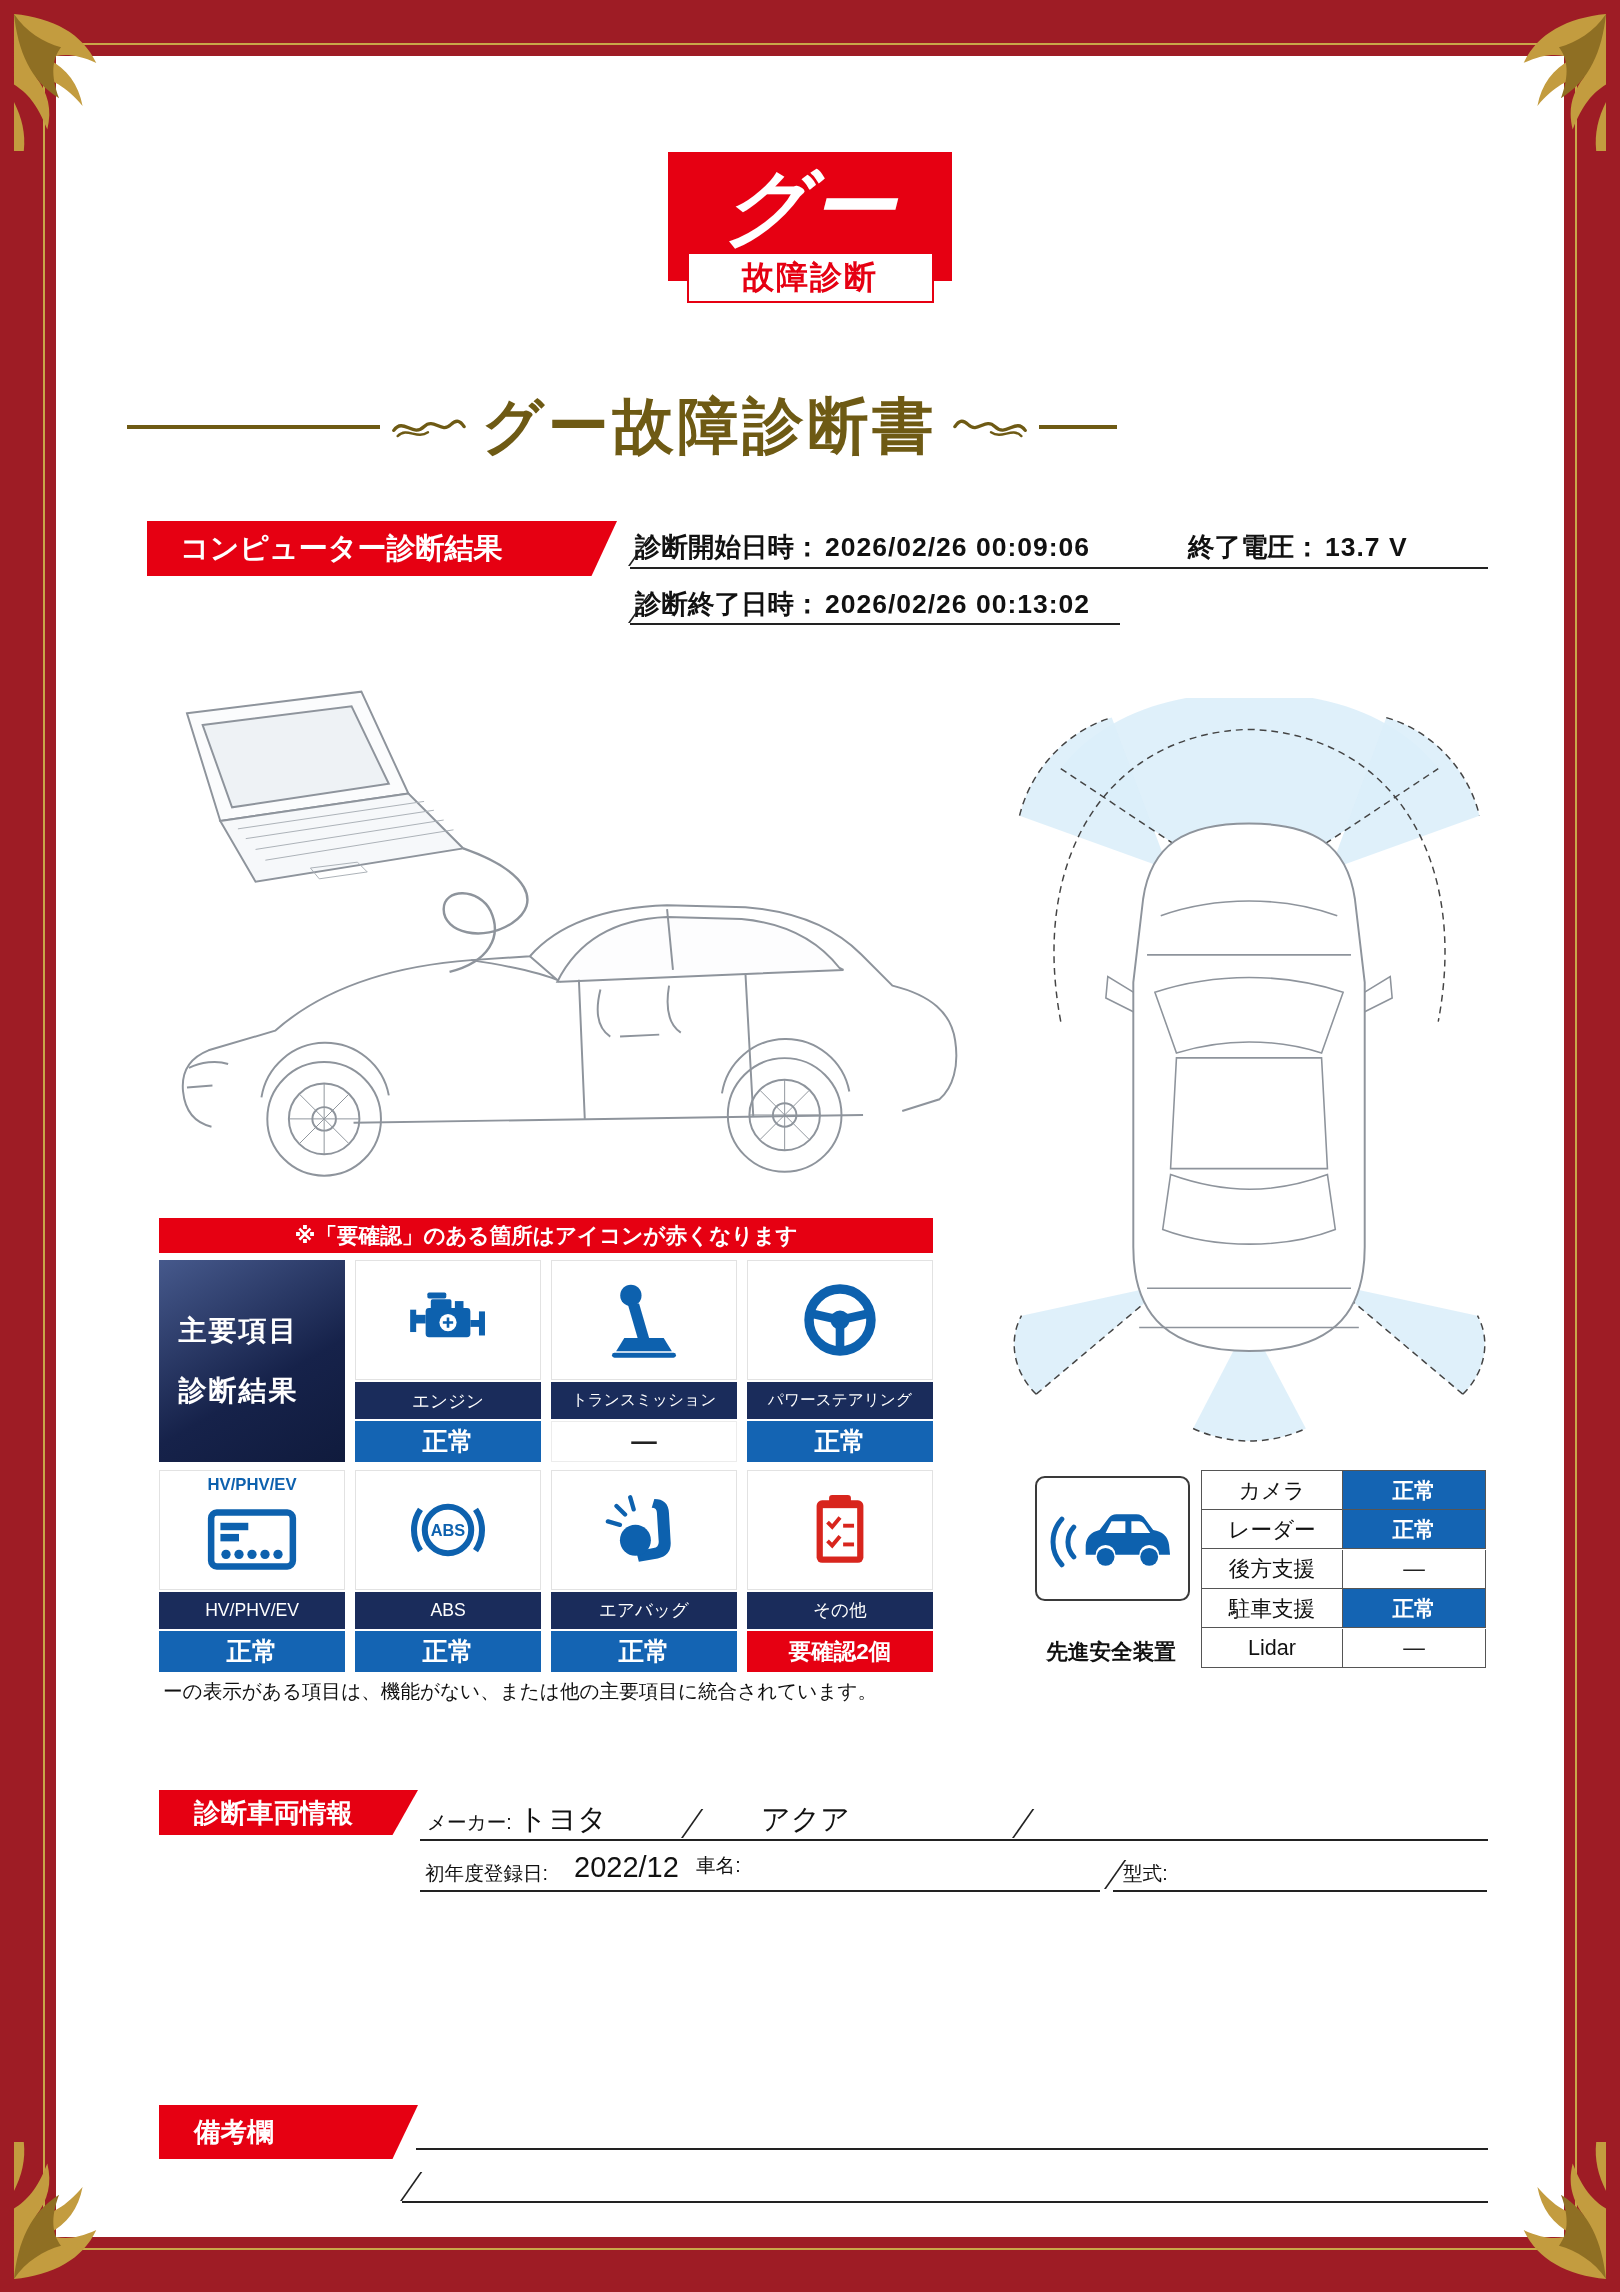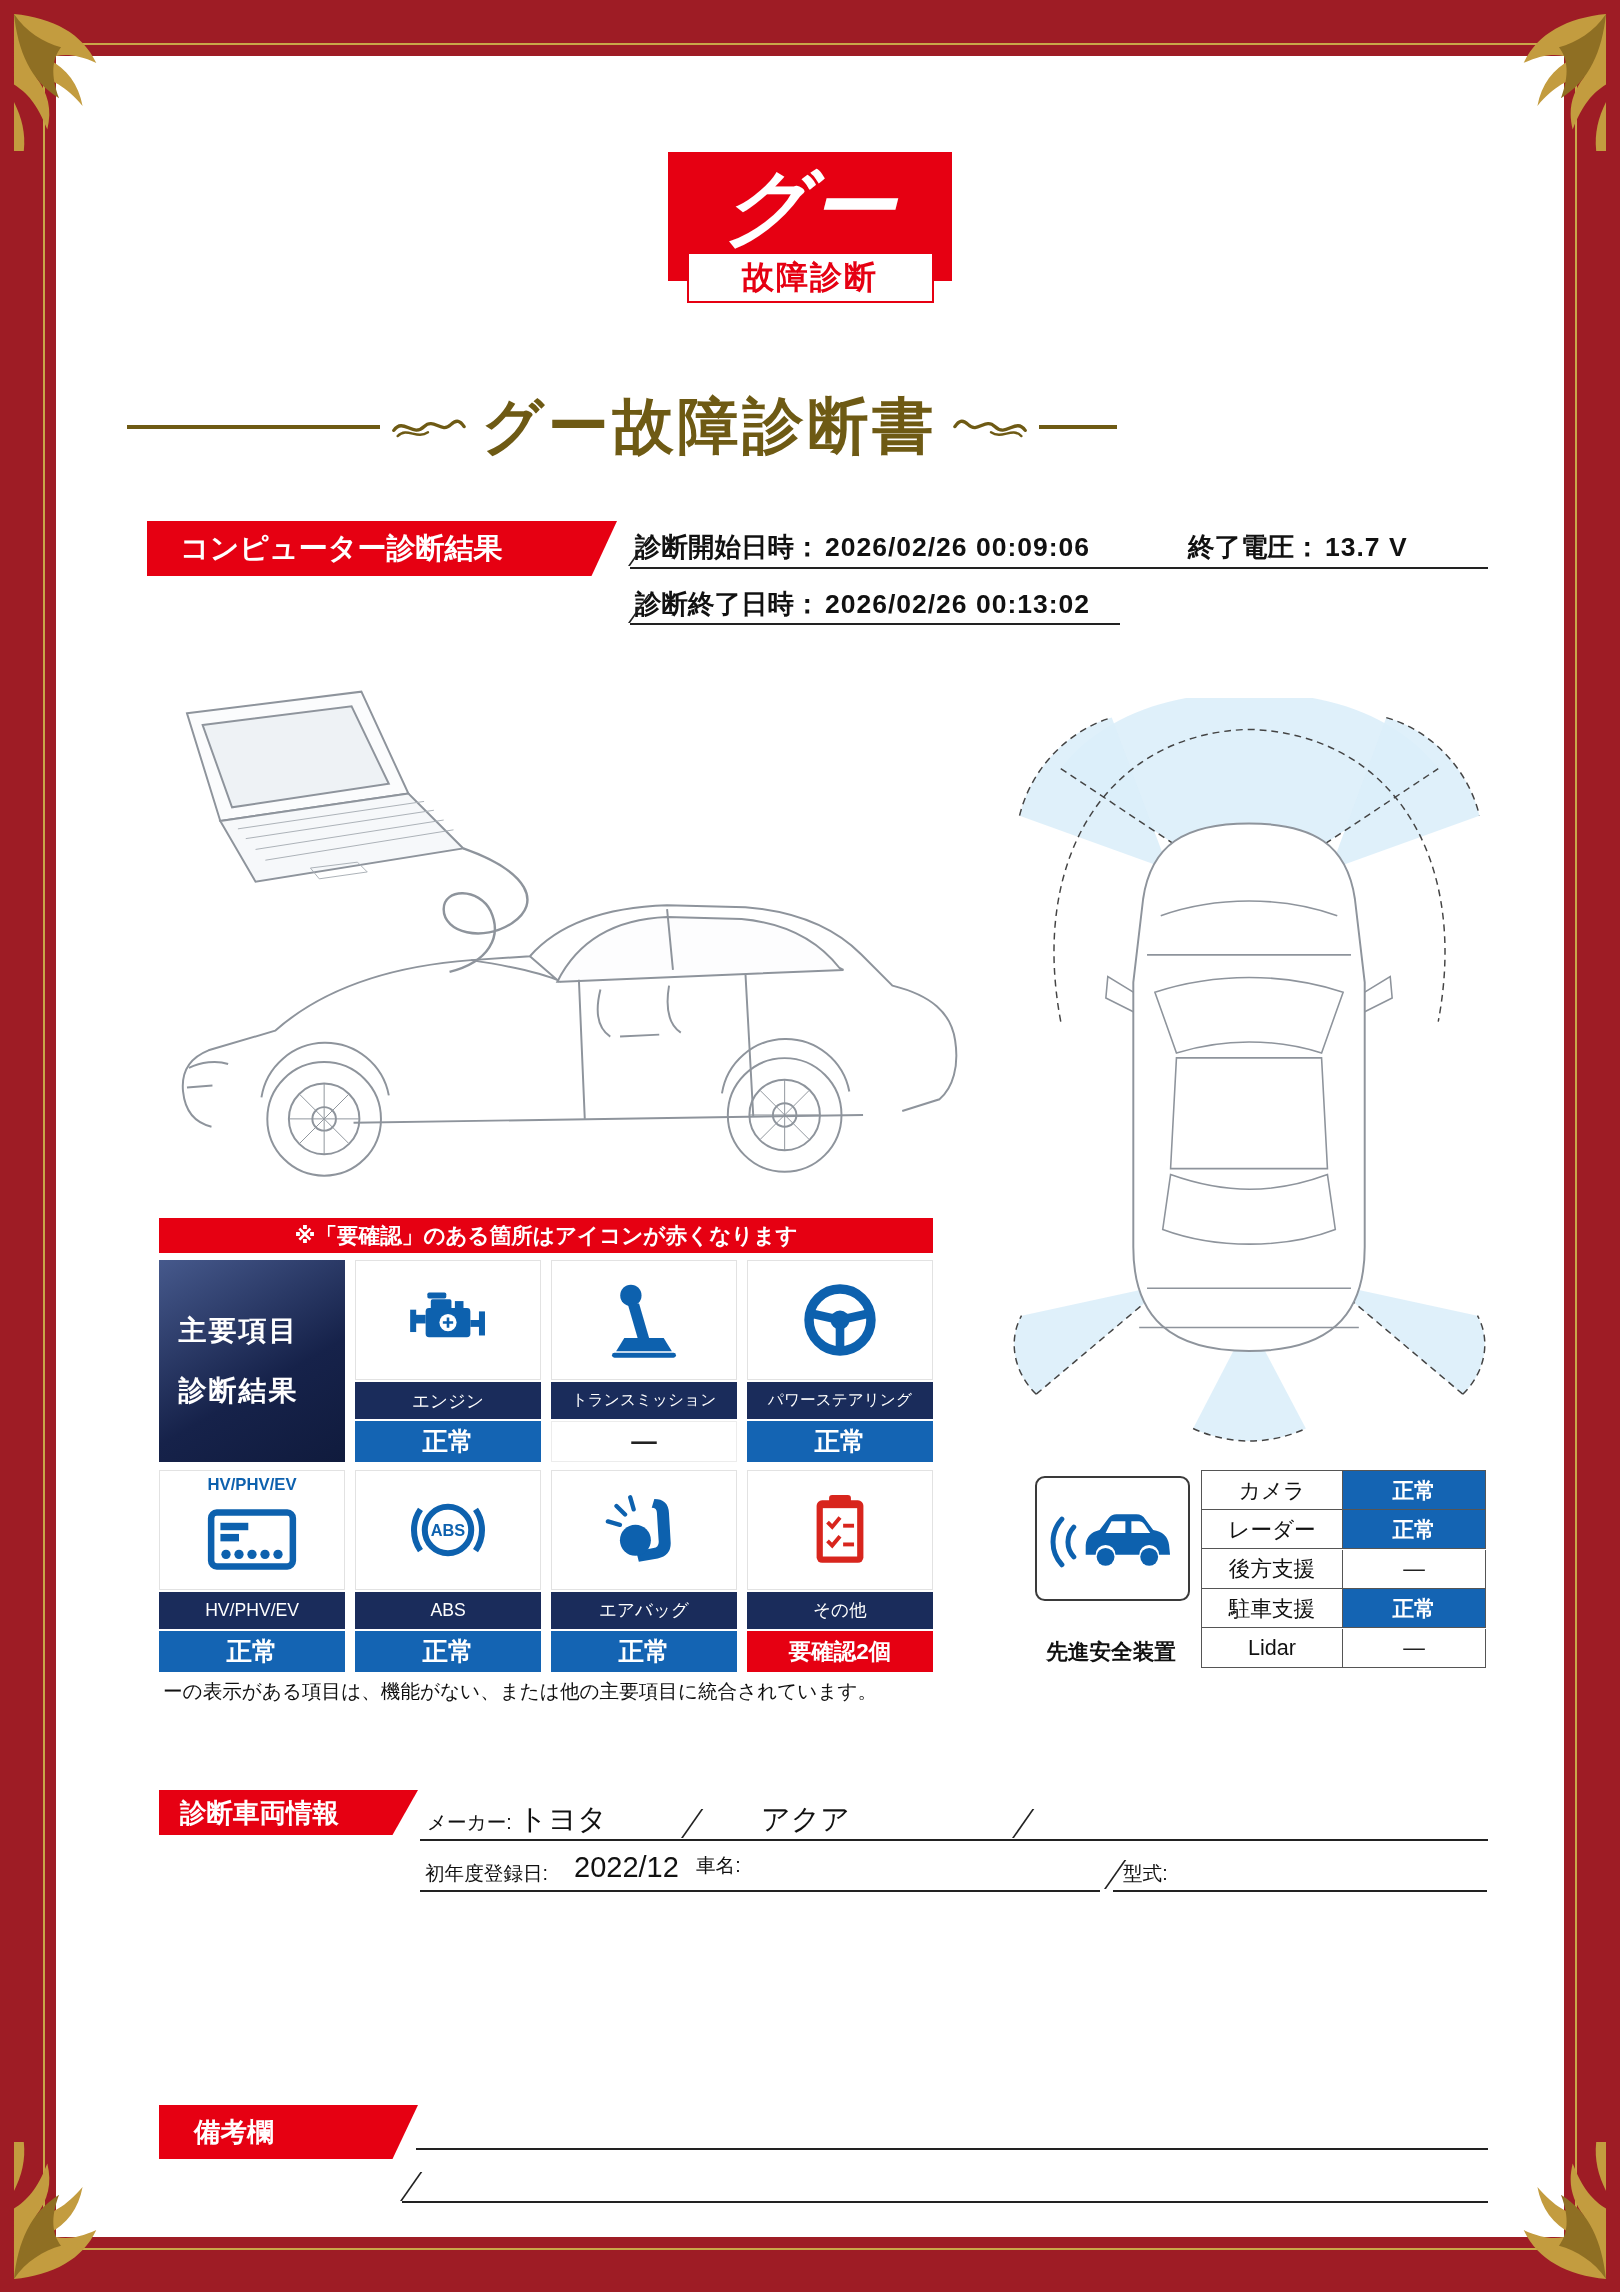--- a/index.html
+++ b/index.html
@@ -26,21 +26,21 @@
   .tline{height:4.9px;background:#6e5a14;}
   .tline.l{width:253px;}
   .tline.r{width:78px;}
   .flourish{width:76px;height:29px;margin:0 9.8px;flex:none;}
   .flourish.r{transform:scaleX(-1);}
   .title-row h1{margin:0 5.9px;font-size:61px;font-weight:bold;color:#6e5a14;letter-spacing:3.9px;white-space:nowrap;}
 
   
   .banner{position:absolute;background:#e60012;color:#fff;font-weight:bold;display:flex;align-items:center;z-index:5;clip-path:polygon(0 0,100% 0,calc(100% - 25.5px) 100%,0 100%);}
   .banner-computer{left:147px;top:521px;width:470px;height:55px;font-size:29px;padding-left:33px;}
-  .banner-vehicle{left:159px;top:1790px;width:259px;height:45px;font-size:26.5px;padding-left:21px;}
+  .banner-vehicle{left:159px;top:1790px;width:259px;height:45px;font-size:26.5px;padding-left:35px;}
   .banner-remarks{left:159px;top:2105px;width:259px;height:54px;font-size:26.5px;padding-left:35px;}
 
   
   .dline{position:absolute;height:2px;background:#222;z-index:5;}
   .tick{position:absolute;width:2px;height:29px;background:#222;transform:skewX(-35deg);transform-origin:bottom center;z-index:5;}
   .dtext{position:absolute;z-index:5;white-space:nowrap;}
   .dlabel{font-weight:bold;font-size:26.5px;text-align:right;}
   .dvalue{font-weight:bold;font-size:26.5px;letter-spacing:1px;}
 
   

